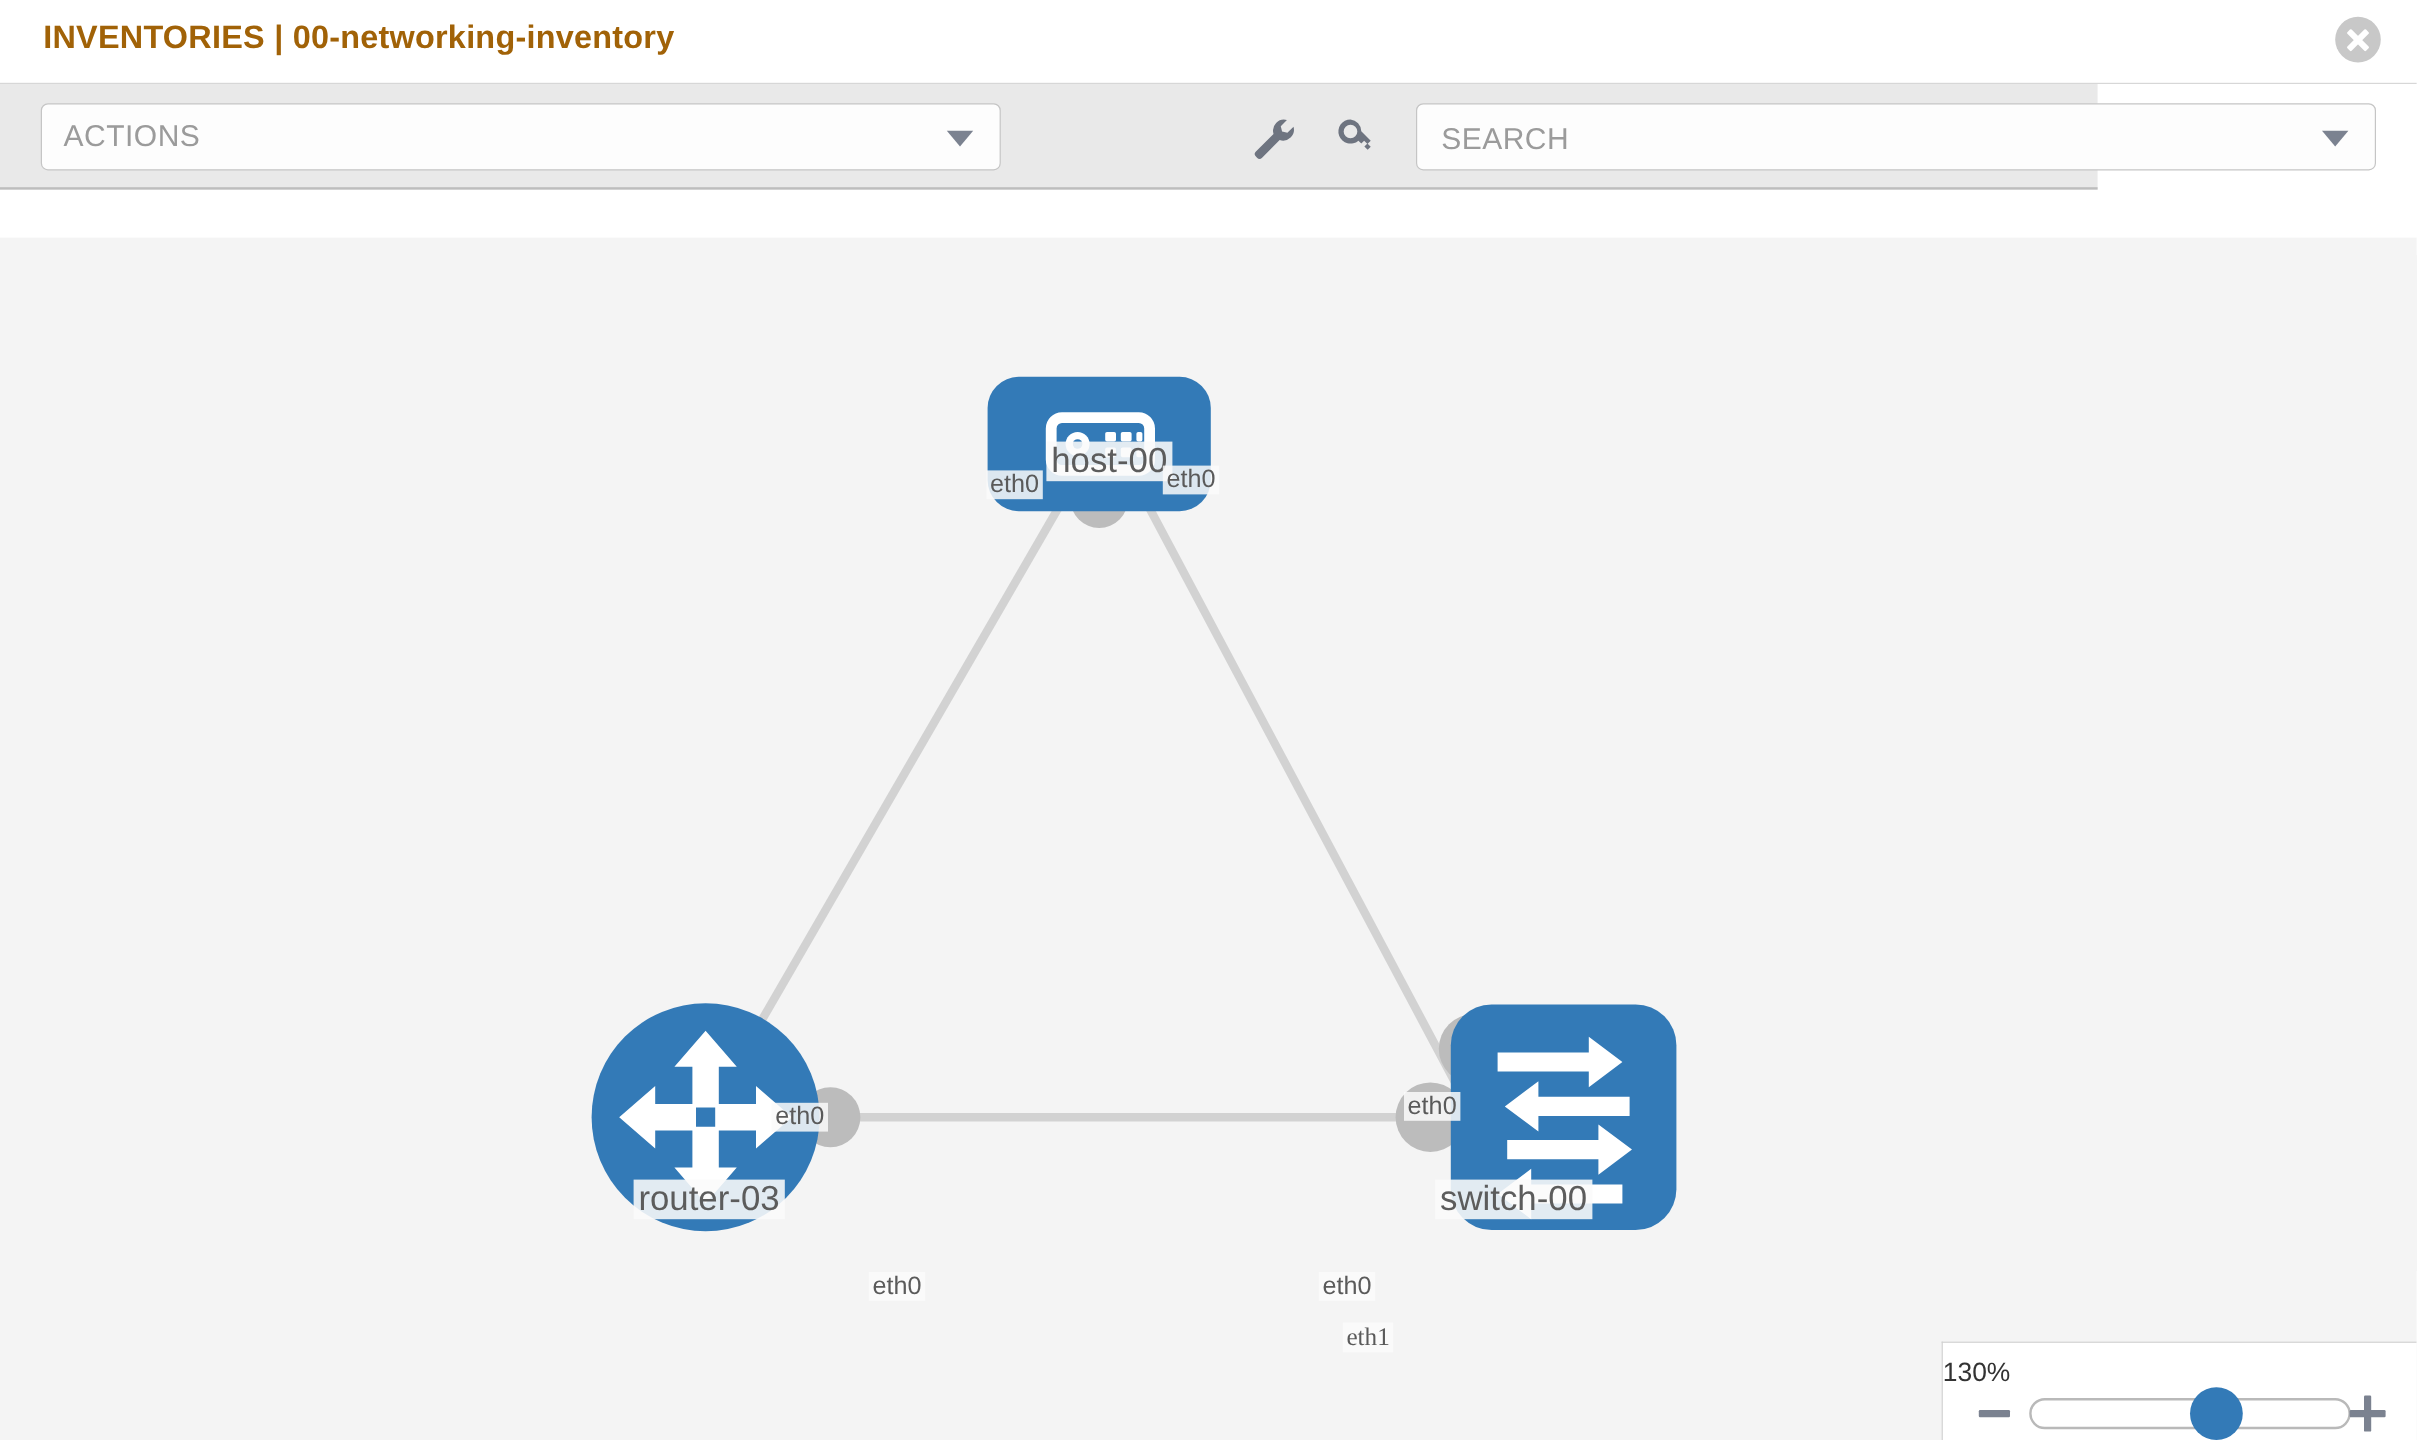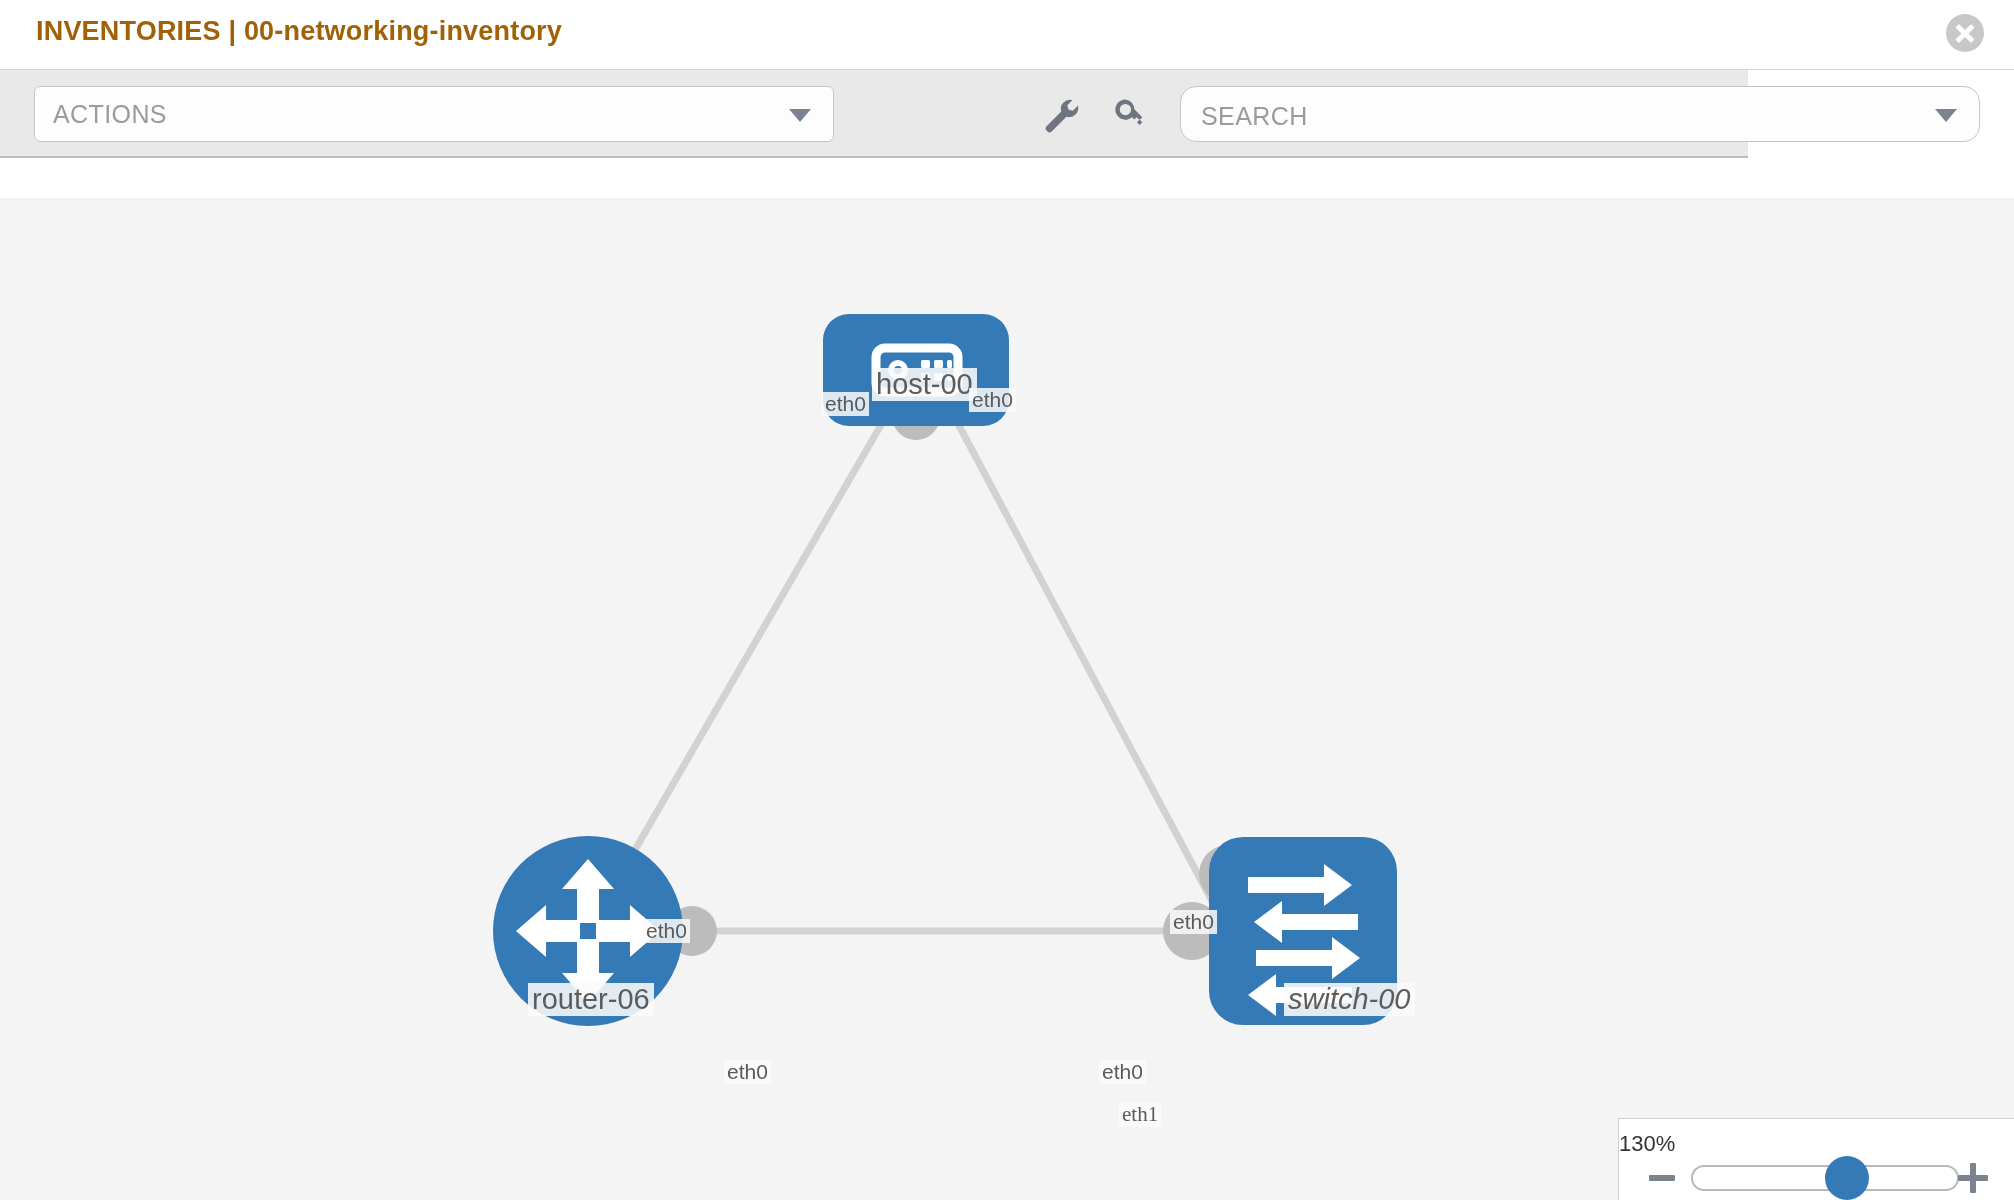--- a/index.html
+++ b/index.html
@@ -96,21 +96,21 @@
   .tool-wrench { left: 1040px; }
   .tool-key    { left: 1108px; }
   .tool-icon svg { display: block; width: 44px; height: 44px; }
 
   .search-box {
     position: absolute;
     left: 1180px; top: 16px;
     width: 800px; height: 56px;
     background: #fdfdfd;
     border: 1px solid #c5c5c5;
-    border-radius: 16px;
+    border-radius: 6px;
     box-sizing: border-box;
     cursor: text;
   }
   .search-input {
     position: absolute;
     left: 18px; top: 12px;
     width: 700px; height: 32px;
     border: none;
     outline: none;
     background: transparent;
@@ -312,22 +312,22 @@
           <path d="M1358 716 h-76 v-13 l-28 21 28 21 v-13 h76 z"></path>
 
           <path d="M1256 752 h76 v-13 l28 21 -28 21 v-13 h-76 z"></path>
 
           <path d="M1352 789 h-76 v-13 l-28 21 28 21 v-13 h76 z"></path>
         </g>
       </g>
     </svg>
 
     <div class="node-label" style="left:872px; top:170px;">host-00</div>
-    <div class="node-label" style="left:528px; top:785px;">router-06</div>
-    <div class="node-label" style="left:1284px; top:785px;font-style:italic;">switch-00</div>
+    <div class="node-label" style="left:528px; top:785px;">router-03</div>
+    <div class="node-label" style="left:1196px; top:785px;">switch-00</div>
 
     <div class="iface-label" style="left:822px; top:194px;">eth0</div>
     <div class="iface-label" style="left:969px; top:190px;">eth0</div>
     <div class="iface-label" style="left:643px; top:721px;">eth0</div>
     <div class="iface-label" style="left:1170px; top:712px;">eth0</div>
     <div class="iface-label" style="left:724px; top:862px;">eth0</div>
     <div class="iface-label" style="left:1099px; top:862px;">eth0</div>
     <div class="iface-label" style="left:1119px; top:904px;font-family:Liberation Serif, serif;">eth1</div>
 
     <div class="zoom-panel">

